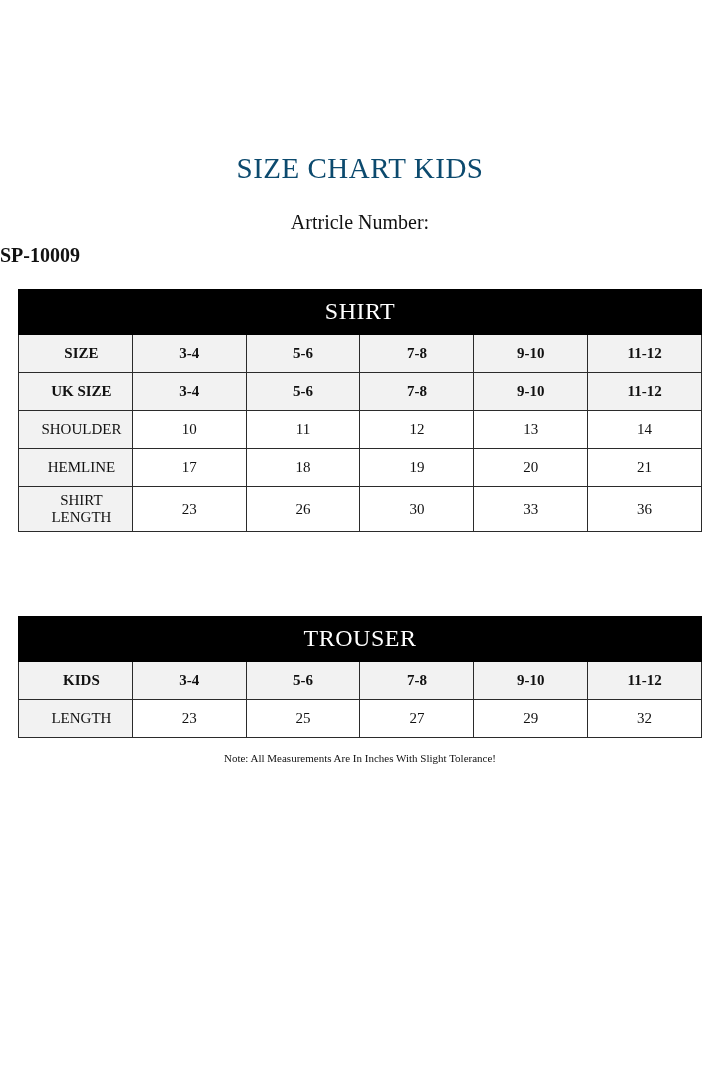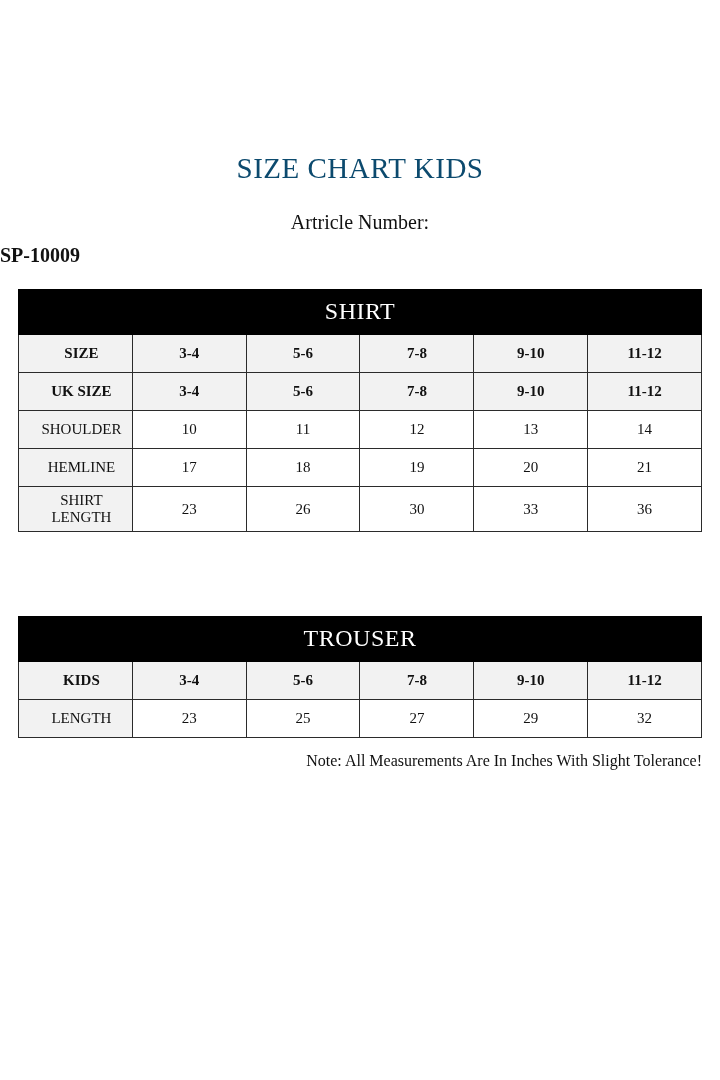--- a/index.html
+++ b/index.html
@@ -87,23 +87,23 @@
   }
   .shirt-table {
     margin-top: 22px;
   }
   .spacer {
     height: 84px;
   }
   .note {
     width: 684px;
     margin: 14px auto 2px auto;
-    font-size: 16px;
+    font-size: 11px;
     color: #111;
-    text-align: right;
+    text-align: center;
   }
 </style>
 </head>
 <body>
 
 <div class="page">
 
   <div class="title">SIZE CHART KIDS</div>
   <div class="article-label">Artricle Number:</div>
   <div class="article-number">SP-10009</div>

